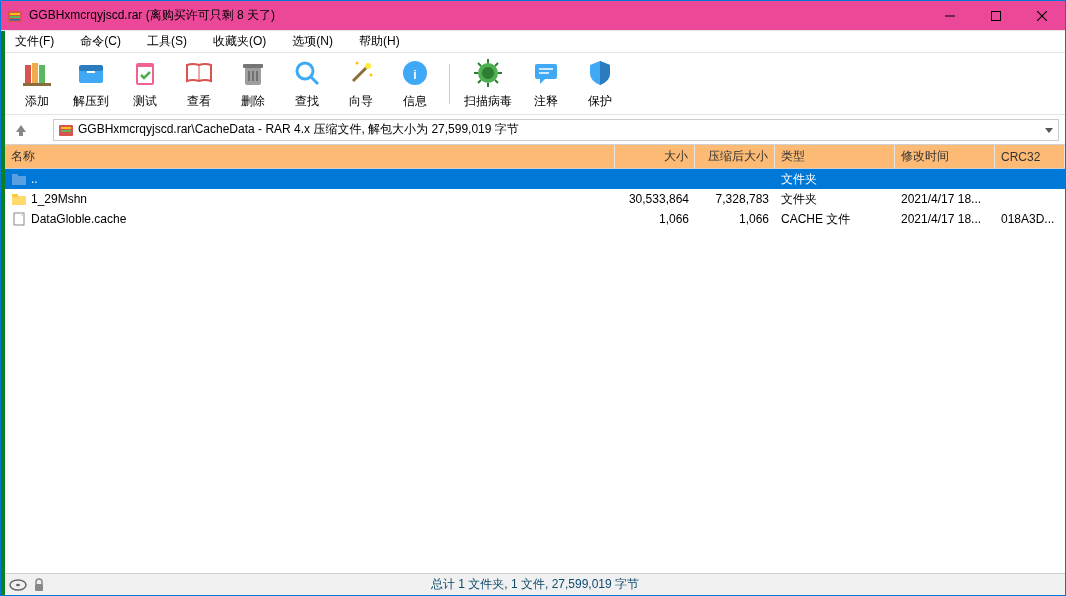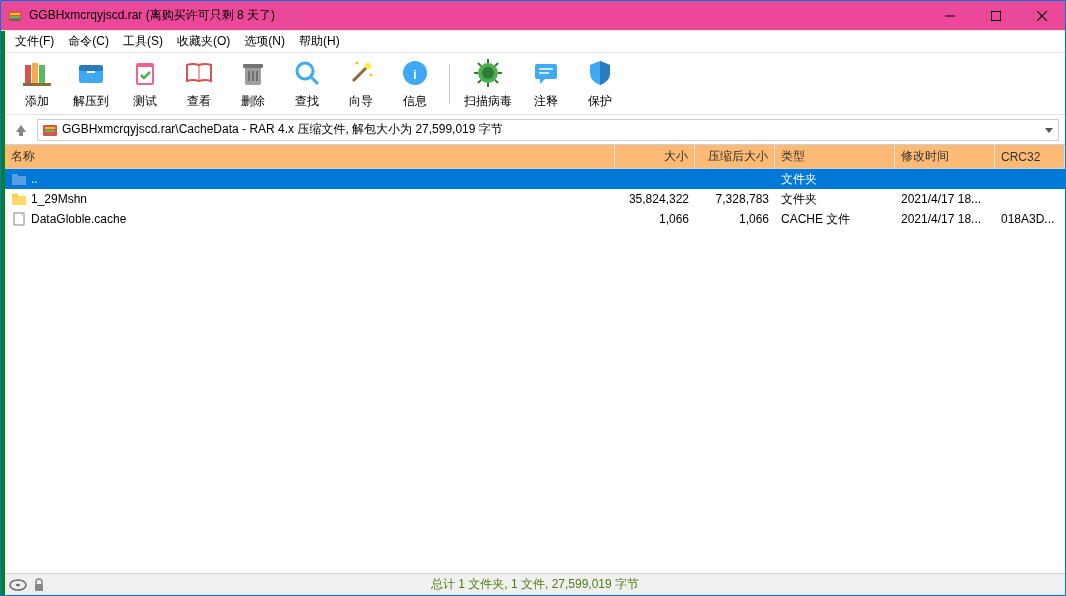--- a/index.html
+++ b/index.html
@@ -3,48 +3,48 @@
 <meta charset="utf-8">
 <style>
 * { margin: 0; padding: 0; box-sizing: border-box; font-family: "Microsoft YaHei", "Segoe UI", sans-serif; font-size: 12px; }
 body { background: #fff; overflow: hidden; }
 .window { width: 1066px; height: 596px; border: 1px solid #0078d7; display: flex; flex-direction: column; }
 .titlebar { height: 30px; background: #ec4899; display: flex; align-items: center; border-bottom: 1px solid #e5e5e5; }
 .titlebar .app-icon { width: 16px; height: 16px; margin: 0 6px; display: inline-flex; }
 .titlebar .title { flex: 1; font-size: 12px; color: #000; }
 .titlebar .win-controls { display: flex; }
 .titlebar .win-controls .btn { width: 46px; height: 30px; display: flex; align-items: center; justify-content: center; cursor: pointer; }
-.menubar { height: 22px; display: flex; align-items: flex-end; padding: 0 4px; gap: 2px; border-bottom: 1px solid #e5e5e5; }
+.menubar { height: 22px; display: flex; align-items: flex-end; padding: 0 4px; gap: 14px; border-bottom: 1px solid #e5e5e5; }
 .menubar .menu-item { padding: 2px 6px; cursor: pointer; font-size: 12px; }
 .left-strip { width: 4px; background: #0a8020; }
 .body-row { flex: 1; display: flex; min-height: 0; }
 .main-col { flex: 1; display: flex; flex-direction: column; min-width: 0; }
 .toolbar { height: 62px; display: flex; align-items: center; padding: 2px 8px; gap: 6px; border-bottom: 1px solid #e5e5e5; }
 .toolbar .tool { display: flex; flex-direction: column; align-items: center; justify-content: center; width: 48px; cursor: pointer; padding: 2px; }
 .toolbar .tool .ico { width: 32px; height: 32px; display: flex; align-items: center; justify-content: center; }
 .toolbar .tool .lbl { font-size: 12px; margin-top: 4px; }
 .toolbar .sep { width: 1px; height: 40px; background: #ccc; margin: 0 4px; }
-.pathbar { height: 30px; display: flex; align-items: center; padding: 2px 6px; gap: 6px; border-bottom: 1px solid #d0d0d0; }
+.pathbar { height: 30px; display: flex; align-items: center; padding: 2px 6px; gap: 22px; border-bottom: 1px solid #d0d0d0; }
 .pathbar .up-btn { width: 20px; height: 20px; display: flex; align-items: center; justify-content: center; cursor: pointer; color: #555; }
 .pathbar .path-input { flex: 1; height: 22px; border: 1px solid #ccc; display: flex; align-items: center; padding: 0 4px; gap: 4px; }
 .pathbar .path-input .dd { margin-left: auto; color: #555; cursor: pointer; }
 .list-header { height: 24px; display: flex; align-items: center; border-bottom: 1px solid #d0d0d0; background: #fdba74; }
 .list-header .col { padding: 0 6px; font-size: 12px; color: #333; border-right: 1px solid #e5e5e5; height: 100%; display: flex; align-items: center; }
 .col-name { flex: 1; min-width: 200px; }
 .col-size { width: 80px; justify-content: flex-end; }
 .col-packed { width: 80px; justify-content: flex-end; }
 .col-type { width: 120px; }
 .col-mtime { width: 100px; }
 .col-crc { width: 70px; }
 .list-body { flex: 1; overflow: auto; background: #fff; }
 .row { height: 20px; display: flex; align-items: center; cursor: pointer; }
 .row.selected { background: #0078d7; color: #fff; }
 .row .cell { padding: 0 6px; font-size: 12px; display: flex; align-items: center; gap: 4px; overflow: hidden; white-space: nowrap; }
 .row .file-ico { width: 16px; height: 16px; flex-shrink: 0; }
-.statusbar { height: 22px; border-top: 1px solid #d0d0d0; display: flex; align-items: center; padding: 0 4px; font-size: 12px; color: #4d7c0f; background: #f0f0f0; }
+.statusbar { height: 22px; border-top: 1px solid #d0d0d0; display: flex; align-items: center; padding: 0 4px; font-size: 12px; color: #0c4a6e; background: #f0f0f0; }
 .statusbar .left { display: flex; align-items: center; gap: 6px; }
 .statusbar .mid { margin-left: auto; margin-right: auto; position: absolute; left: 50%; transform: translateX(-50%); }
 .statusbar { position: relative; }
 svg { display: block; }
 </style>
 </head>
 <body>
 
 <div class="window">
 
@@ -267,21 +267,21 @@
           <div class="row">
             <div class="cell col-name">
               <span class="file-ico">
                 <svg width="16" height="16">
                   <rect x="1" y="5" width="14" height="9" fill="#ffd96b"></rect>
                   <rect x="1" y="3" width="6" height="3" fill="#ffc93c"></rect>
                 </svg>
               </span>
               <span>1_29Mshn</span>
             </div>
-            <div class="cell col-size" style="justify-content:flex-end">35,824,322</div>
+            <div class="cell col-size" style="justify-content:flex-end">30,533,864</div>
             <div class="cell col-packed" style="justify-content:flex-end">7,328,783</div>
             <div class="cell col-type">文件夹</div>
             <div class="cell col-mtime">2021/4/17 18...</div>
             <div class="cell col-crc"></div>
           </div>
           <div class="row">
             <div class="cell col-name">
               <span class="file-ico">
                 <svg width="16" height="16">
                   <rect x="3" y="2" width="10" height="12" fill="#fff" stroke="#888"></rect>

